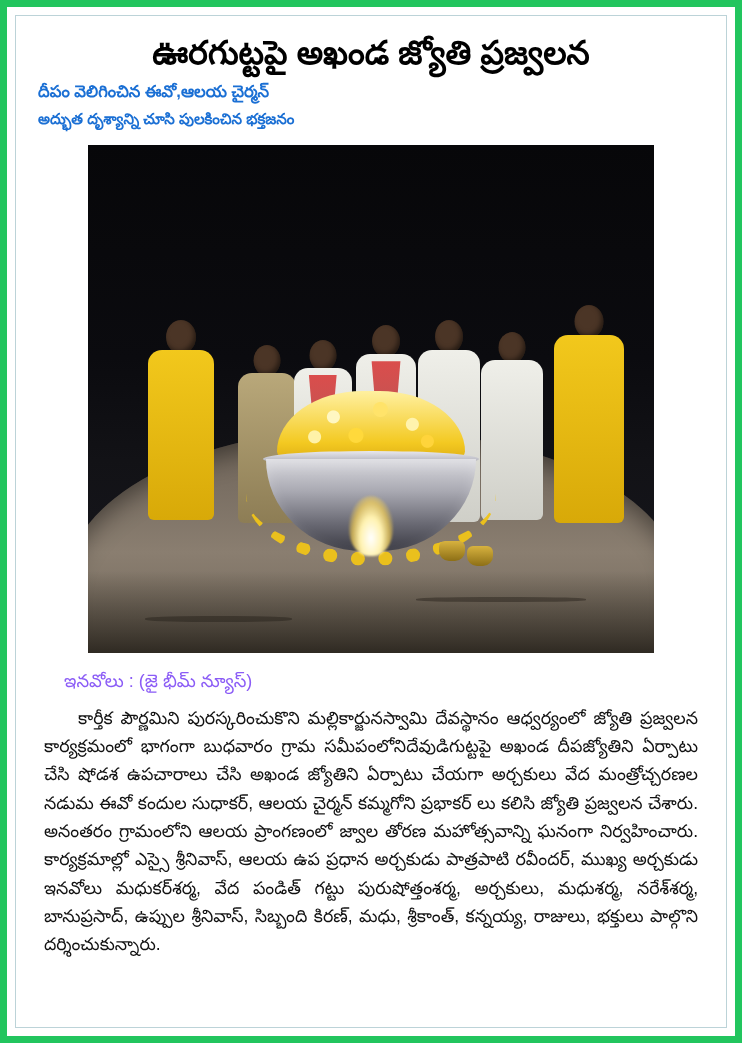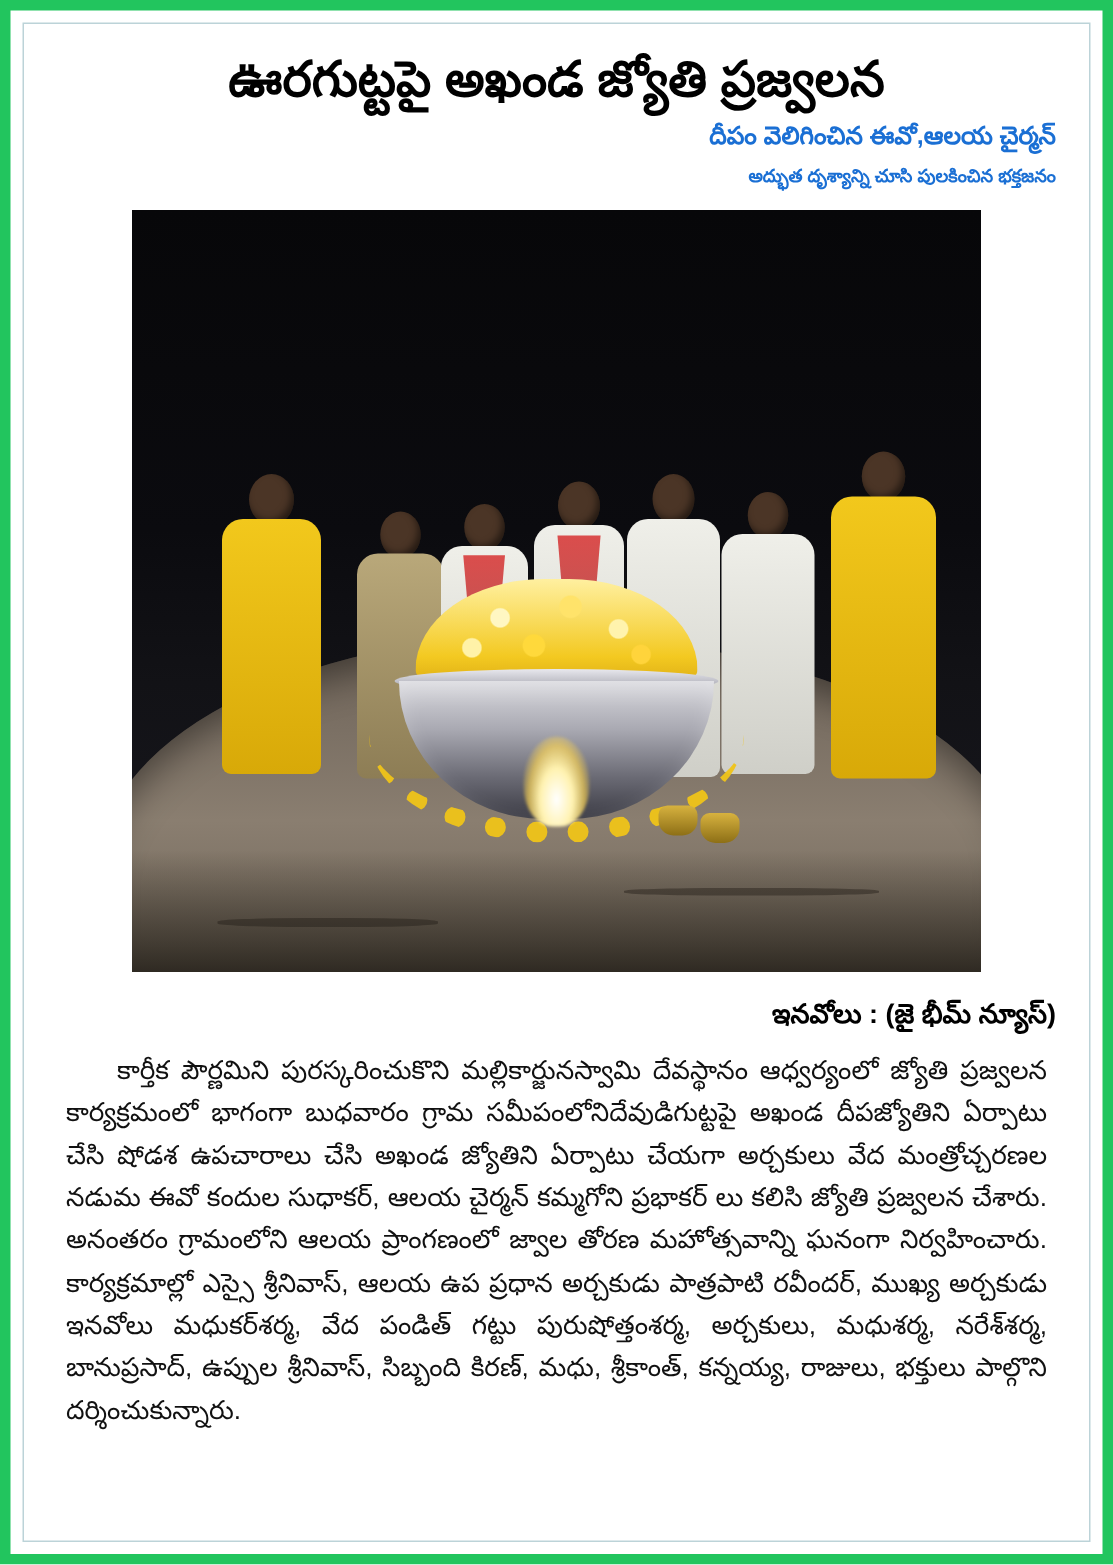--- a/index.html
+++ b/index.html
@@ -37,30 +37,30 @@
     color: #000000;
     font-weight: bold;
     font-size: 33px;
     line-height: 1.25;
     letter-spacing: 0px;
     margin-top: 6px;
     margin-bottom: 6px;
     font-family: "Liberation Sans", sans-serif;
   }
   .subhead {
-    text-align: right;
+    text-align: left;
     color: #1a6fd4;
     font-weight: bold;
     font-size: 16.5px;
     line-height: 1.5;
     margin: 2px 0 0 0;
   }
   .subhead.second {
     margin-top: 4px;
-    font-size: 12px;
+    font-size: 15px;
   }
   .photo-wrap {
     margin: 14px auto 0 auto;
     width: 566px;
     height: 508px;
     position: relative;
     background: #000000;
     overflow: hidden;
   }
   .photo {
@@ -194,23 +194,23 @@
     position: absolute;
     bottom: 18%;
     width: 26px;
     height: 20px;
     border-radius: 6px 6px 10px 10px;
     background: linear-gradient(180deg,#d7b23f,#8d6f16);
   }
   .caption-line {
     margin-top: 18px;
     font-size: 18px;
-    font-weight: bold;
-    color: #000000;
-    text-align: right;
+    font-weight: normal;
+    color: #8b5cf6;
+    text-align: left;
     padding-left: 26px;
   }
   .article {
     margin-top: 8px;
     font-size: 17.5px;
     line-height: 1.62;
     color: #111111;
     text-align: justify;
     text-justify: inter-word;
     padding: 0 6px 0 6px;

